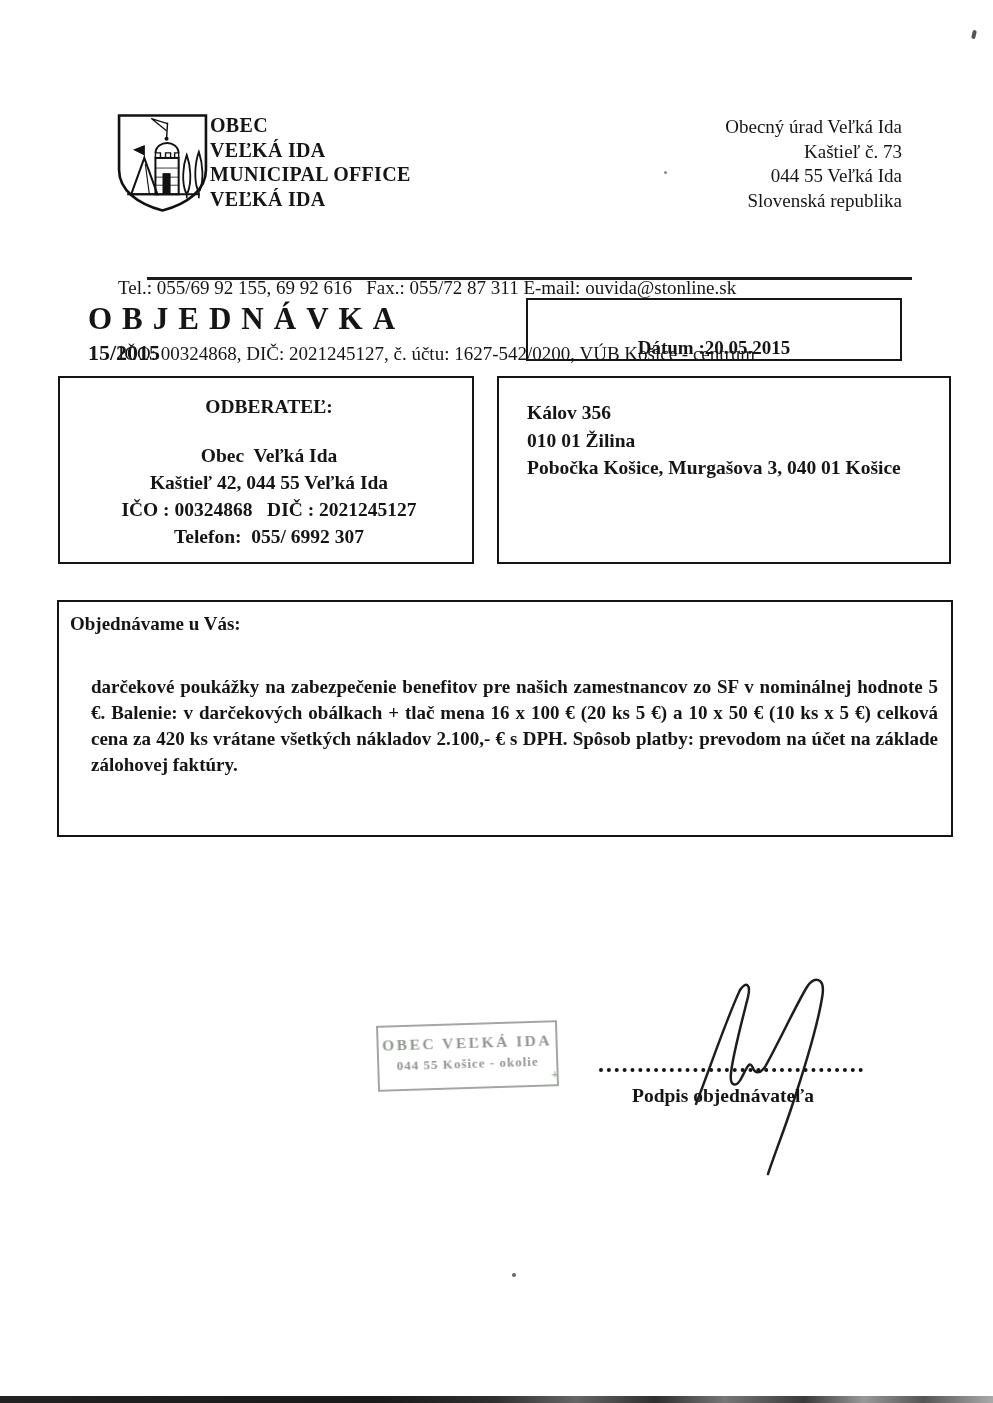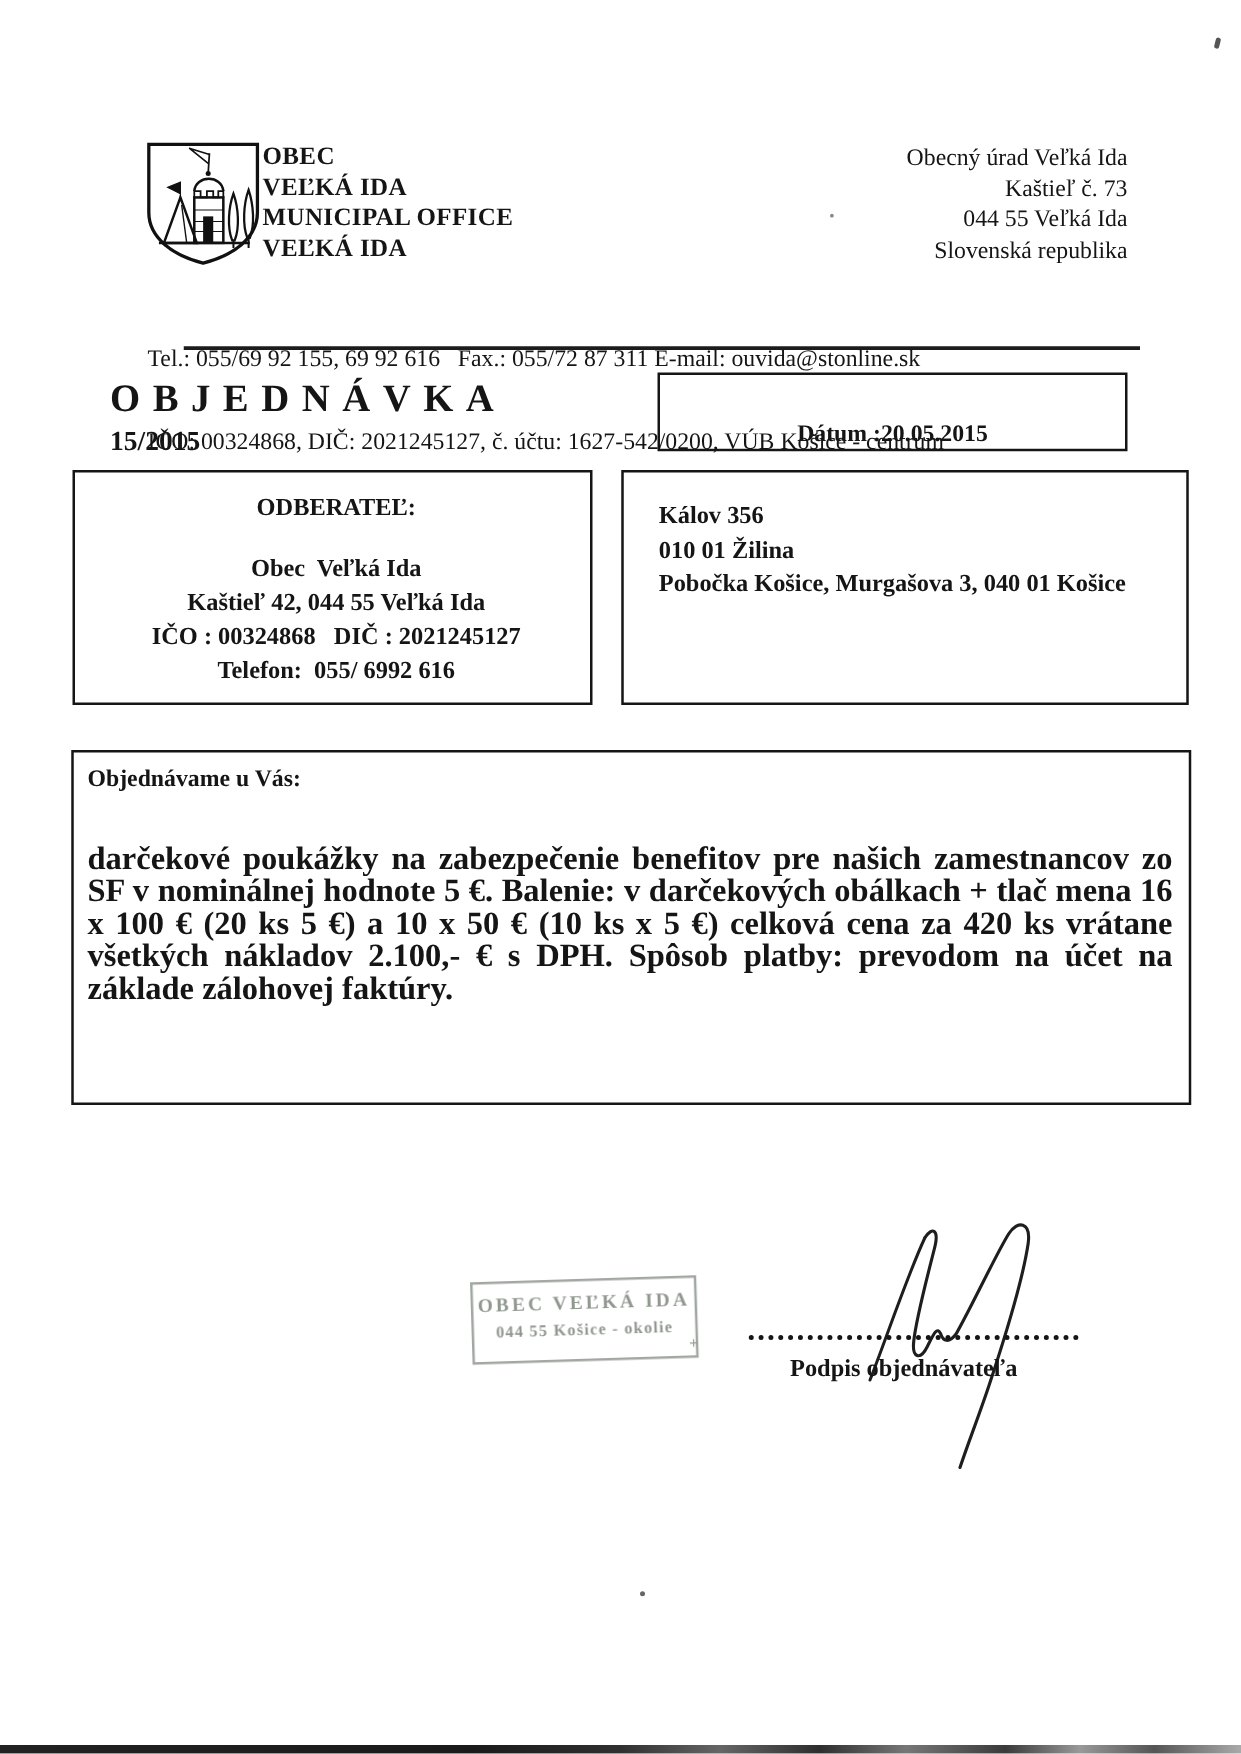--- a/index.html
+++ b/index.html
@@ -26,26 +26,26 @@
   }
   
   .party-box{border:2.5px solid #151515;box-sizing:border-box;position:absolute;font-weight:bold;}
   .customer-box{left:58px;top:376px;width:416px;height:188px;padding:17px 8px 0 14px;font-size:19.5px;text-align:center;}
   .customer-heading{margin-bottom:23px;line-height:24px;}
   .customer-line{line-height:27px;white-space:pre-wrap;}
   .supplier-box{left:497px;top:376px;width:454px;height:188px;padding:21px 8px 0 28px;font-size:19.5px;}
   .supplier-line{line-height:27.5px;white-space:pre-wrap;}
   
   .order-box{
-    position:absolute;left:57px;top:600px;width:896px;height:284px;
+    position:absolute;left:57px;top:600px;width:896px;height:237px;
     border:2.5px solid #151515;box-sizing:border-box;padding:10px 13px 0 11px;
     font-weight:bold;
   }
   .order-lead{font-size:19px;line-height:23px;}
-  .order-body{margin-top:39px;font-size:26px;line-height:26px;text-align:justify;}
+  .order-body{margin-top:39px;font-size:19px;line-height:26px;text-align:justify;margin-left:21px;}
   
   .stamp{
     position:absolute;left:377px;top:1023px;width:181px;height:66px;
     border:2.5px solid rgba(118,126,117,.75);box-sizing:border-box;
     transform:rotate(-1.8deg);color:#848c83;text-align:center;
     filter:blur(.35px);opacity:.9;font-weight:bold;
   }
   .stamp-line-1{margin-top:9px;font-size:15.5px;letter-spacing:2.5px;}
   .stamp-line-2{margin-top:4px;font-size:13px;letter-spacing:1px;}
   .stamp-plus{position:absolute;right:-2px;bottom:2px;font-size:13px;color:#8a928a;}
@@ -118,21 +118,21 @@
 
   <div class="date-box">
     <span>Dátum :20.05.2015</span>
   </div>
 
   <div class="party-box customer-box">
     <div class="customer-heading">ODBERATEĽ:</div>
     <div class="customer-line">Obec  Veľká Ida</div>
     <div class="customer-line">Kaštieľ 42, 044 55 Veľká Ida</div>
     <div class="customer-line">IČO : 00324868   DIČ : 2021245127</div>
-    <div class="customer-line">Telefon:  055/ 6992 616</div>
+    <div class="customer-line">Telefon:  055/ 6992 307</div>
   </div>
 
   <div class="party-box supplier-box">
     <div class="supplier-line">Kálov 356</div>
     <div class="supplier-line">010 01 Žilina</div>
     <div class="supplier-line">Pobočka Košice, Murgašova 3, 040 01 Košice</div>
   </div>
 
   <div class="order-box">
     <div class="order-lead">Objednávame u Vás:</div>

